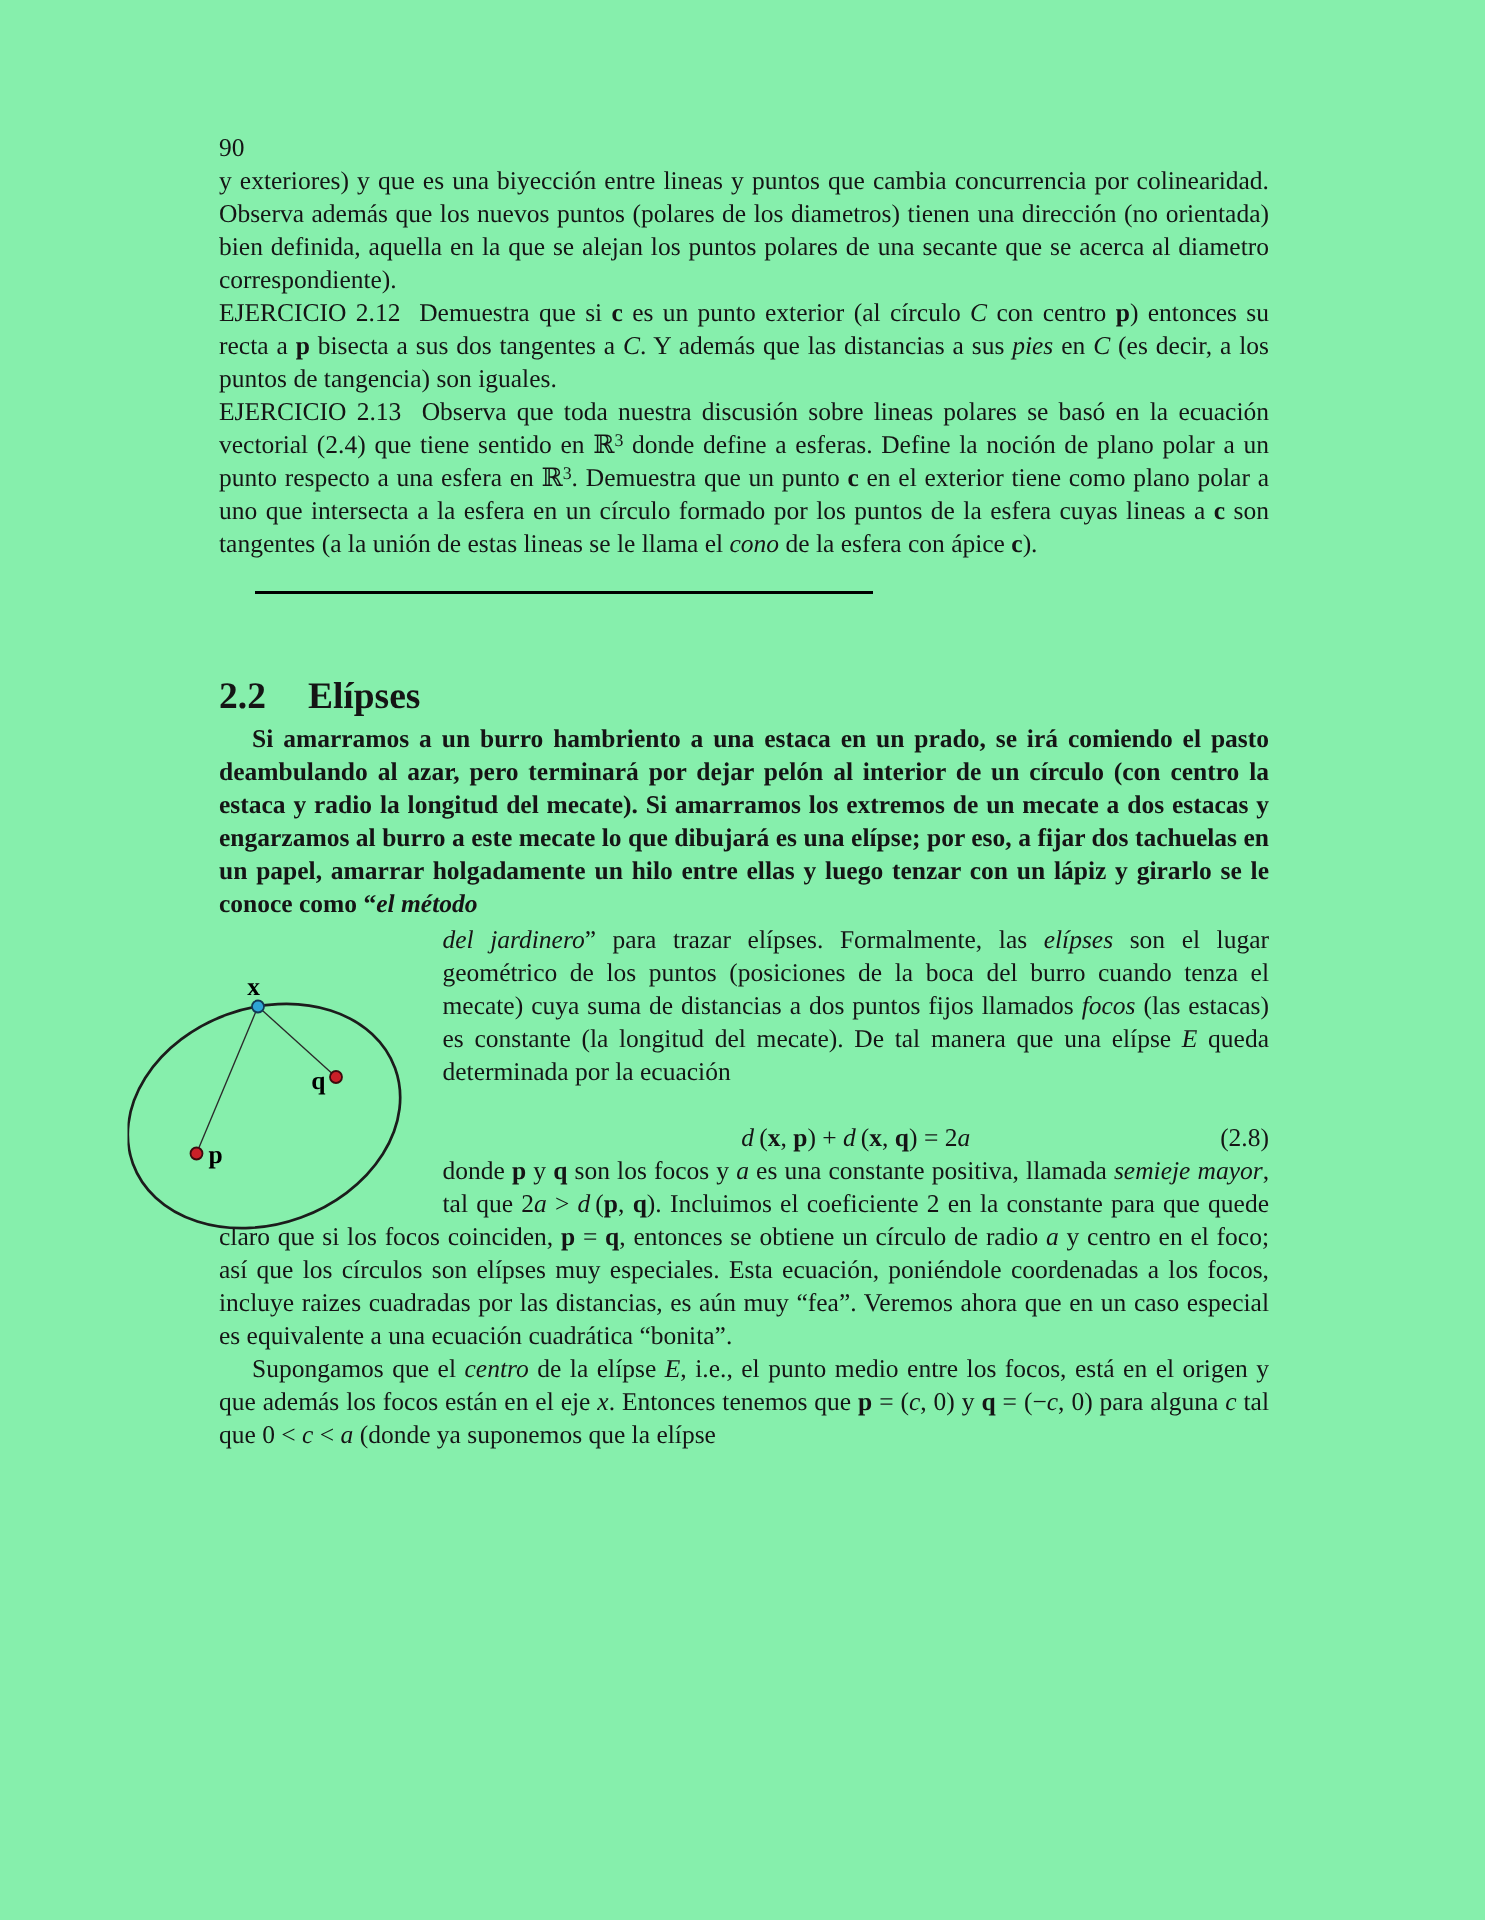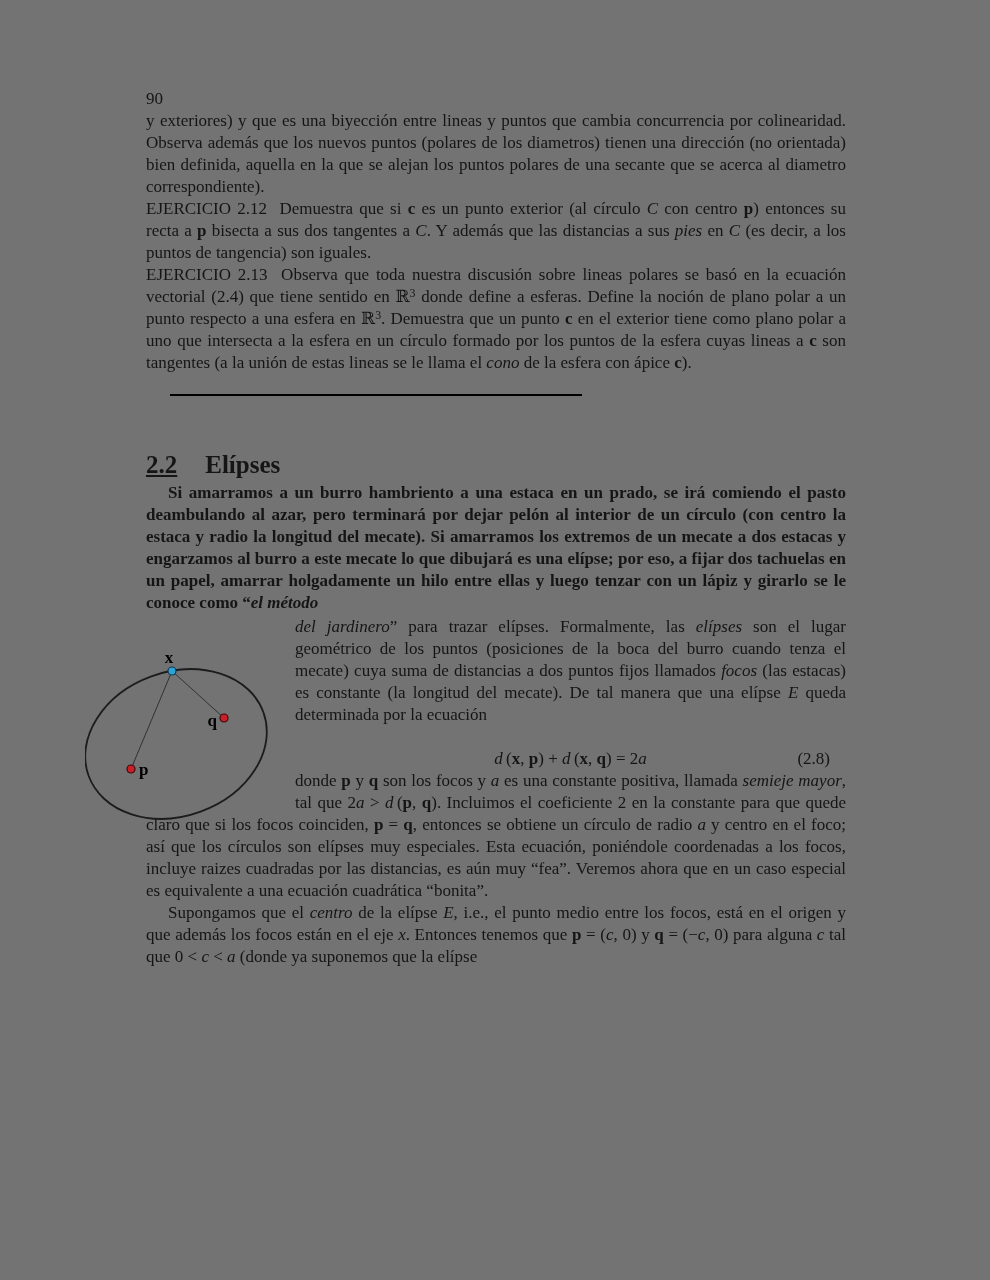--- a/index.html
+++ b/index.html
@@ -1,18 +1,18 @@
 <!DOCTYPE html>
 <html><head>
 <meta charset="utf-8">
 <style>
   html,body { margin:0; padding:0; background:#ffffff; }
   .page {
     position:relative; width:990px; height:1280px;
-    background:#737373; overflow:hidden;
+    background:#86efac; overflow:hidden;
     font-family:"Liberation Serif","DejaVu Serif",serif;
     color:#151515;
   }
   .content {
     position:absolute; left:146px; top:0; width:700px;
     font-size:17px; line-height:22px; text-align:justify;
   }
   .header { display:flex; justify-content:space-between; margin-top:88px; line-height:22px; }
   .chapter-header { font-style:italic; }
   p.body-par { margin:0; }
@@ -20,38 +20,38 @@
   .m-ex1   { margin-top:13px; }
   .m-ex2   { margin-top:13px; }
   .rule {
     width:412px; height:0; border-top:2px solid #000000;
     margin:20px 0 0 24px;
   }
   h2.section-heading {
     margin:52px 0 0 0; font-size:25px; line-height:34px;
     font-weight:bold; text-align:left;
   }
-  h2 .sec-num { margin-right:28px;text-decoration:underline; }
+  h2 .sec-num { margin-right:28px; }
   .m-intro { margin-top:18px;font-weight:bold; }
   .indent { text-indent:22px; }
   .wrapzone { margin-top:2px; }
   .figspacer {
     float:left; width:149px; height:196px;
     position:relative;
   }
   .ellipse-fig {
     position:absolute; left:-61px; top:30px;
     width:230px; height:185px;
   }
   .fig-label { font-family:"Liberation Serif","DejaVu Serif",serif; font-weight:bold; font-size:17px; }
   .equation-row {
     position:relative; margin-top:22px; margin-bottom:0;
     text-align:center; line-height:22px;
   }
-  .equation-number { position:absolute; right:16px; top:0; }
+  .equation-number { position:absolute; right:0; top:0; }
   .m-donde { margin-top:22px; }
   .m-supong { margin-top:24px; }
   .wrapzone::after { content:""; display:block; clear:none; }
   
   .seg-b   { font-weight:bold; }
   .seg-i   { font-style:italic; }
   .seg-cal { font-style:italic; }
   .seg-sup { font-size:70%; position:relative; top:-0.45em; line-height:0; }
 </style>
 </head>

